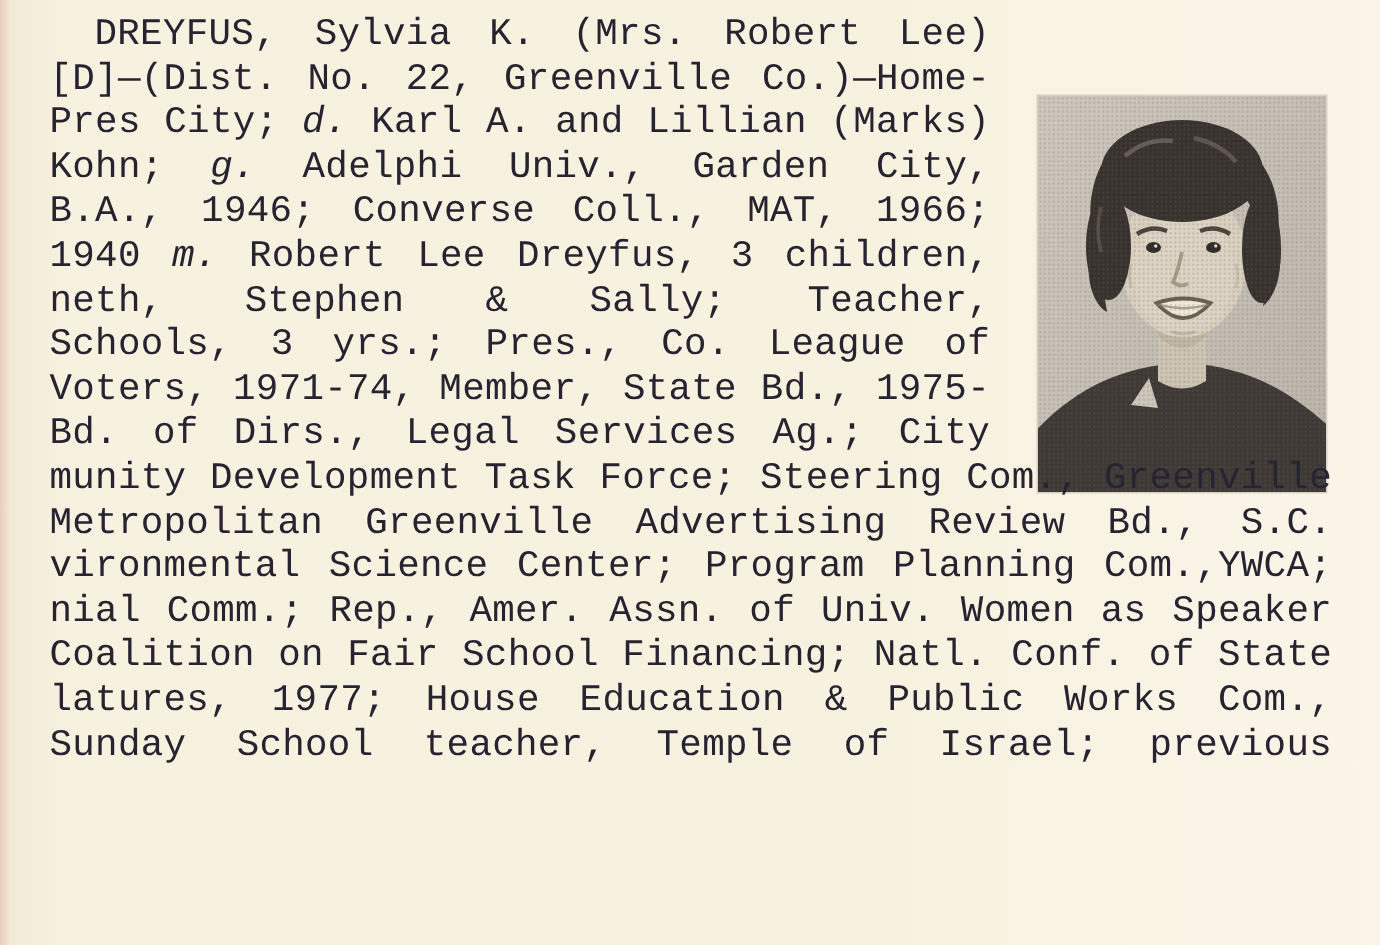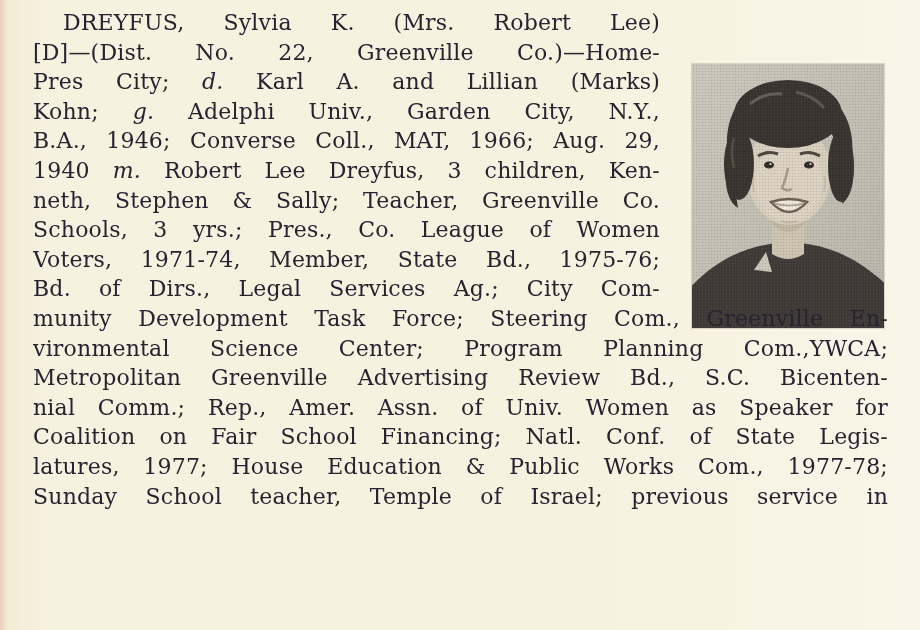--- a/index.html
+++ b/index.html
@@ -10,23 +10,24 @@
     font-family:"DejaVu Serif","Liberation Serif",serif;
     color:#272330;
   }
   .scan-edge{
     position:absolute;left:0;top:0;width:7px;height:630px;
     background:linear-gradient(90deg,rgba(214,140,130,0.30),rgba(214,140,130,0));
     pointer-events:none;
   }
   .bio{position:absolute;left:33px;top:8px;}
   .ln{
-    font-size:22px;line-height:29.6px;height:29.6px;overflow:hidden;
+    font-size:25px;line-height:29.6px;height:29.6px;overflow:hidden;
     text-align:justify;text-align-last:justify;
     letter-spacing:0.2px;
+    font-family:Liberation Mono, monospace;
   }
   .ln.narrow{width:627px;}
   .ln.full{width:855px;}
   .ln.indent{text-indent:30px;}
   .ln.last{text-align-last:left;}
   .it{font-style:italic;}
   .photo-wrap{
     position:absolute;left:692px;top:64px;width:192px;height:264px;
     box-shadow:0 0 0 1px rgba(120,112,100,0.25);
   }
@@ -103,21 +104,21 @@
       <div class="ln narrow"><span>[D]—(Dist. No. 22, Greenville Co.)—Home-</span></div>
       <div class="ln narrow"><span>Pres City; </span><span class="it">d.</span><span> Karl A. and Lillian (Marks)</span></div>
       <div class="ln narrow"><span>Kohn; </span><span class="it">g.</span><span> Adelphi Univ., Garden City, N.Y.,</span></div>
       <div class="ln narrow"><span>B.A., 1946; Converse Coll., MAT, 1966; Aug. 29,</span></div>
       <div class="ln narrow"><span>1940 </span><span class="it">m.</span><span> Robert Lee Dreyfus, 3 children, Ken-</span></div>
       <div class="ln narrow"><span>neth, Stephen &amp; Sally; Teacher, Greenville Co.</span></div>
       <div class="ln narrow"><span>Schools, 3 yrs.; Pres., Co. League of Women</span></div>
       <div class="ln narrow"><span>Voters, 1971-74, Member, State Bd., 1975-76;</span></div>
       <div class="ln narrow"><span>Bd. of Dirs., Legal Services Ag.; City Com-</span></div>
       <div class="ln full"><span>munity Development Task Force; Steering Com., Greenville En-</span></div>
+      <div class="ln full"><span>Metropolitan Greenville Advertising Review Bd., S.C. Bicenten-</span></div>
       <div class="ln full"><span>vironmental Science Center; Program Planning Com.,YWCA;</span></div>
-      <div class="ln full"><span>Metropolitan Greenville Advertising Review Bd., S.C. Bicenten-</span></div>
       <div class="ln full"><span>nial Comm.; Rep., Amer. Assn. of Univ. Women as Speaker for</span></div>
       <div class="ln full"><span>Coalition on Fair School Financing; Natl. Conf. of State Legis-</span></div>
       <div class="ln full"><span>latures, 1977; House Education &amp; Public Works Com., 1977-78;</span></div>
       <div class="ln full"><span>Sunday School teacher, Temple of Israel; previous service in</span></div>
     </div>
 
 </div>
 
 </body></html>

